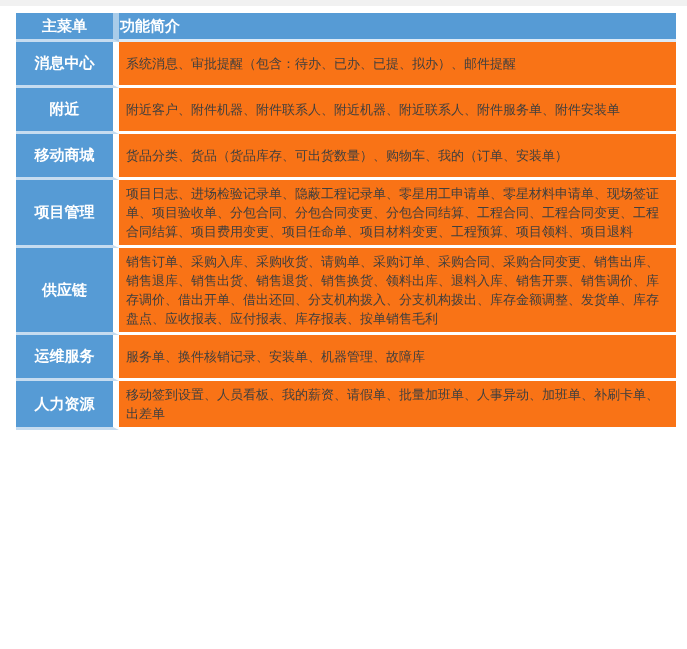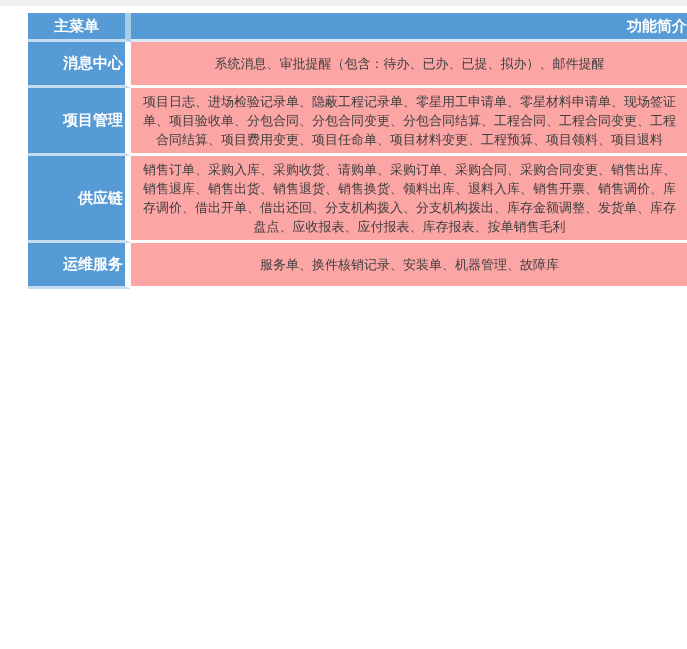--- a/index.html
+++ b/index.html
@@ -18,59 +18,59 @@
     overflow: hidden;
   }
   .top-strip {
     position: absolute;
     top: 0; left: 0;
     width: 687px; height: 6px;
     background: #f1f1f1;
   }
   table.features {
     position: absolute;
-    left: 28px;
+    left: 16px;
     top: 13px;
     width: 660px;
     border-collapse: separate;
     border-spacing: 0;
     table-layout: fixed;
   }
   col.menu-col  { width: 103px; }
   col.desc-col  { width: 557px; }
 
   th.menu-head, td.menu-cell {
     background: #569bd5;
     color: #ffffff;
     font-weight: bold;
     text-align: center;
     vertical-align: middle;
     border-right: 6px solid #ffffff;
     border-bottom: 3px solid #c6dcf0;
   }
   th.menu-head { font-size: 15px; height: 24px; border-right-color: #a9cce9; }
-  td.menu-cell { font-size: 15px; padding: 12px 2px; text-align: right; }
+  td.menu-cell { font-size: 15px; padding: 12px 2px; }
 
   th.desc-head {
     background: #569bd5;
     color: #ffffff;
     font-weight: bold;
     font-size: 15px;
-    text-align: right;
+    text-align: left;
     vertical-align: middle;
     height: 24px;
     border-bottom: 3px solid #dceaf7;
   }
   td.desc-cell {
-    background: #fca5a5;
+    background: #f97316;
     color: #3f3f3f;
     font-size: 13px;
     line-height: 19px;
     padding: 4px 7px;
-    text-align: center;
+    text-align: left;
     vertical-align: middle;
     border-bottom: 3px solid #ffffff;
     white-space: pre-line;
     margin-top: 24px;
   }
 </style>
 </head>
 <body>
 
 <div class="page">
@@ -84,26 +84,38 @@
     <tbody>
         <tr>
       <th class="menu-head">主菜单</th>
       <th class="desc-head">功能简介</th>
     </tr>
     <tr>
       <td class="menu-cell">消息中心</td>
       <td class="desc-cell">系统消息、审批提醒（包含：待办、已办、已提、拟办）、邮件提醒</td>
     </tr>
     <tr>
+      <td class="menu-cell">附近</td>
+      <td class="desc-cell">附近客户、附件机器、附件联系人、附近机器、附近联系人、附件服务单、附件安装单</td>
+    </tr>
+    <tr>
+      <td class="menu-cell">移动商城</td>
+      <td class="desc-cell">货品分类、货品（货品库存、可出货数量）、购物车、我的（订单、安装单）</td>
+    </tr>
+    <tr>
       <td class="menu-cell">项目管理</td>
       <td class="desc-cell">项目日志、进场检验记录单、隐蔽工程记录单、零星用工申请单、零星材料申请单、现场签证单、项目验收单、分包合同、分包合同变更、分包合同结算、工程合同、工程合同变更、工程合同结算、项目费用变更、项目任命单、项目材料变更、工程预算、项目领料、项目退料</td>
     </tr>
     <tr>
       <td class="menu-cell">供应链</td>
       <td class="desc-cell">销售订单、采购入库、采购收货、请购单、采购订单、采购合同、采购合同变更、销售出库、销售退库、销售出货、销售退货、销售换货、领料出库、退料入库、销售开票、销售调价、库存调价、借出开单、借出还回、分支机构拨入、分支机构拨出、库存金额调整、发货单、库存盘点、应收报表、应付报表、库存报表、按单销售毛利</td>
     </tr>
     <tr>
       <td class="menu-cell">运维服务</td>
       <td class="desc-cell">服务单、换件核销记录、安装单、机器管理、故障库</td>
     </tr>
+    <tr>
+      <td class="menu-cell">人力资源</td>
+      <td class="desc-cell">移动签到设置、人员看板、我的薪资、请假单、批量加班单、人事异动、加班单、补刷卡单、出差单</td>
+    </tr>
   </tbody>
     </table>
 </div>
 
 </body></html>

